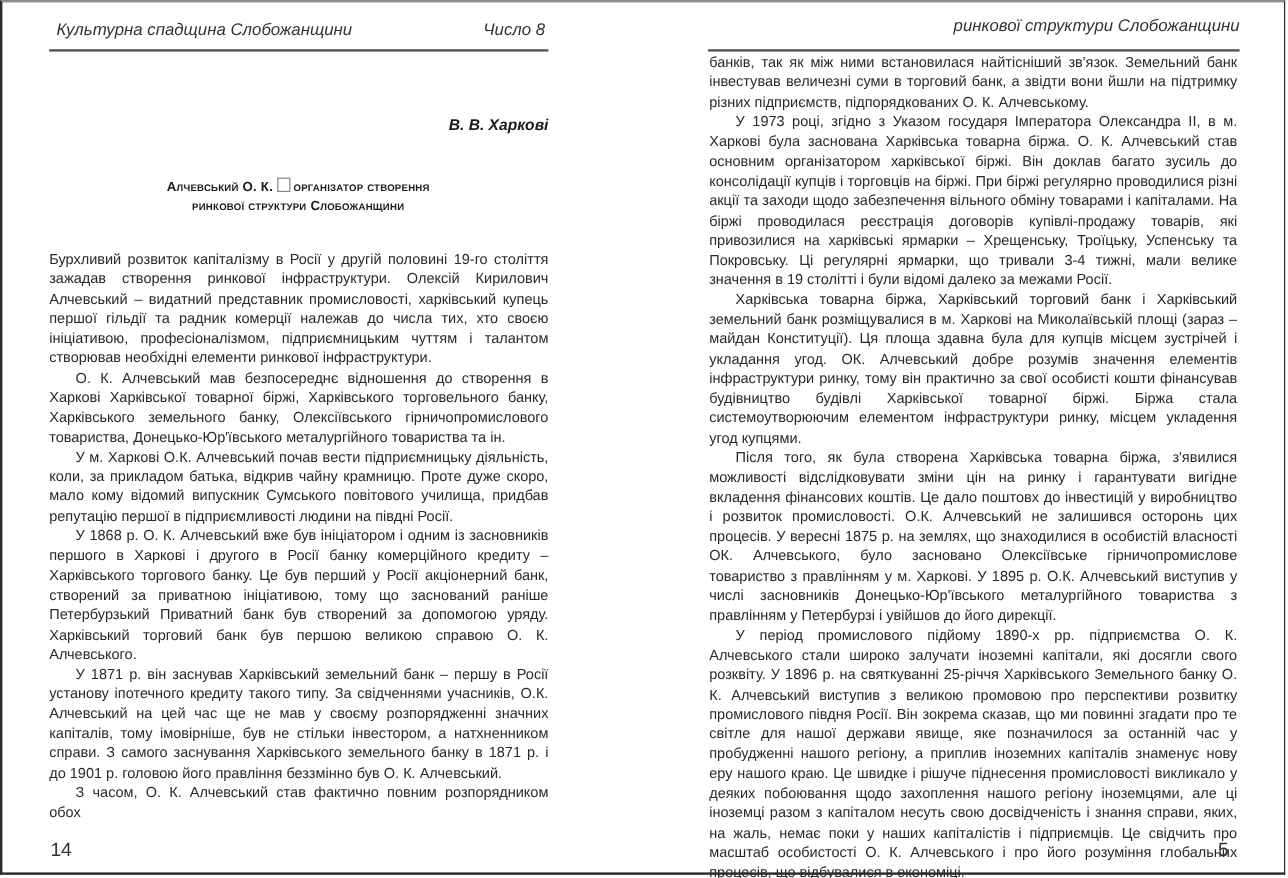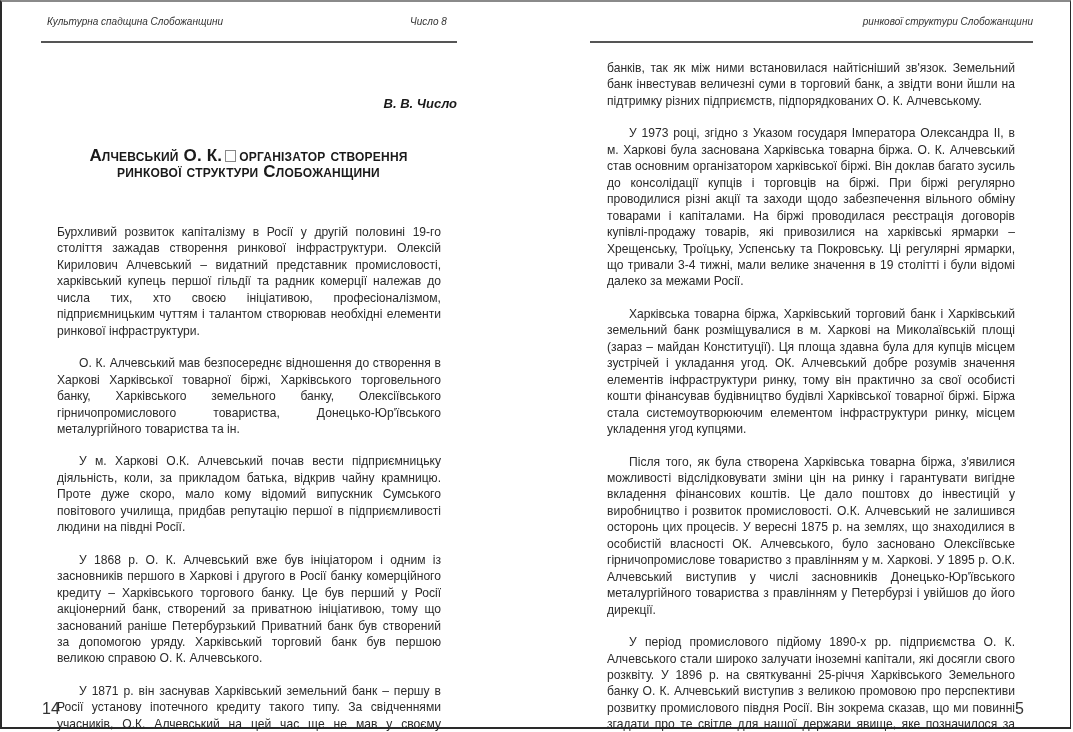--- a/index.html
+++ b/index.html
@@ -5,47 +5,47 @@
   html, body { margin:0; padding:0; background:#ffffff; }
   body { width:1073px; height:732px; position:relative; overflow:hidden;
          font-family:"Liberation Sans", sans-serif; color:#1e1e1e; }
   .frame { position:absolute; left:0; top:0; width:1071px; height:729px;
            border-top:2px solid #8a8a8a; border-left:2px solid #2a2a2a;
            border-bottom:2px solid #2a2a2a; border-right:1px solid #2a2a2a; box-sizing:border-box; }
   .page { position:absolute; top:0; height:732px; }
   .left { left:0; width:536px; }
   .right { left:536px; width:537px; }
 
-  .run-head { position:absolute; font-style:italic; font-size:10px; color:#333; }
+  .run-head { position:absolute; font-style:italic; font-size:14px; color:#333; }
   .rule { position:absolute; height:2px; background:#555; }
 
   .author { position:absolute; left:40px; width:417px; top:96px; text-align:right;
             font-weight:bold; font-style:italic; font-size:13px; color:#1a1a1a; }
   .title { position:absolute; left:40px; width:417px; top:148px; text-align:center;
-           font-weight:bold; font-size:17px; line-height:16px; color:#1a1a1a; font-variant:small-caps; letter-spacing:0.2px; }
+           font-weight:bold; font-size:11px; line-height:16px; color:#1a1a1a; font-variant:small-caps; letter-spacing:0.2px; }
   .title .line { display:block; }
   .box { display:inline-block; width:9px; height:10px; border:1px solid #888; vertical-align:-1px; margin:0 3px; }
 
   .body-text { position:absolute; font-size:12.1px; line-height:16.45px; text-align:justify; color:#2a2a2a; }
-  .body-text p { margin:16px; text-indent:22px; }
+  .body-text p { margin:0; text-indent:22px; }
   .body-text p.noindent { text-indent:0; }
 
   .pageno { position:absolute; font-size:16px; color:#333; }
 </style>
 </head>
 <body>
 
 <div class="frame"></div>
 
 <div class="page left">
   <div class="run-head" style="left:47px; top:16px;">Культурна спадщина Слобожанщини</div>
   <div class="run-head" style="left:400px; top:16px; width:57px; text-align:center;">Число 8</div>
   <div class="rule" style="left:41px; top:41px; width:416px;"></div>
 
-  <div class="author">В. В. Число</div>
+  <div class="author">В. В. Харкові</div>
 
   <div class="title">
     <span class="line">
       <span>Алчевський О. К.</span><span class="box"></span><span>організатор створення</span>
     </span>
     <span class="line">ринкової структури Слобожанщини</span>
   </div>
 
   <div class="body-text" style="left:41px; top:208px; width:416px;">
     <p class="noindent">Бурхливий розвиток капіталізму в Росії у другій половині 19-го століття зажадав створення ринкової інфраструктури. Олексій Кирилович Алчевський – видатний представник промисловості, харківський купець першої гільдії та радник комерції належав до числа тих, хто своєю ініціативою, професіоналізмом, підприємницьким чуттям і талантом створював необхідні елементи ринкової інфраструктури.</p>

